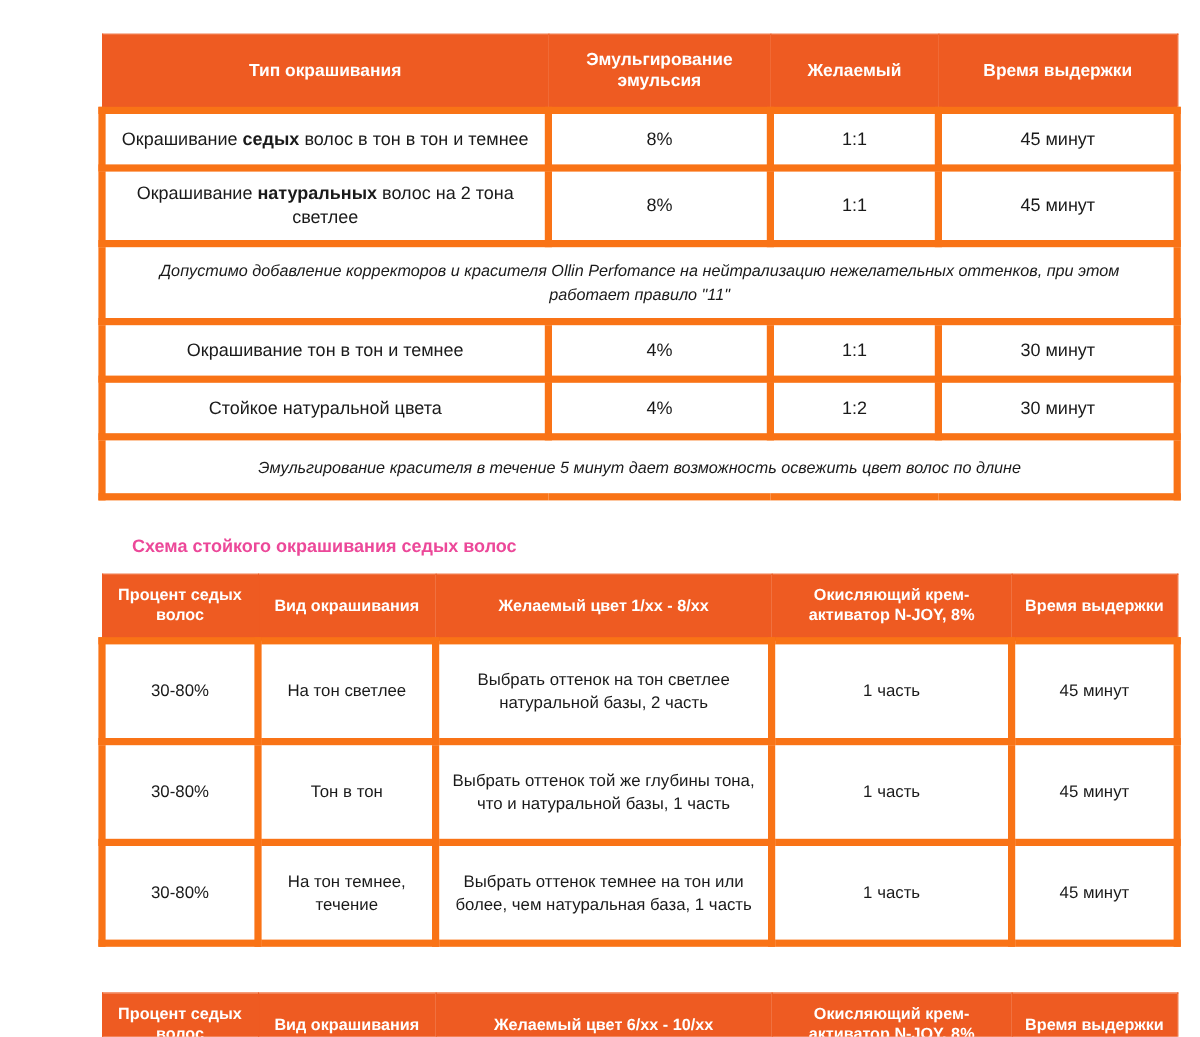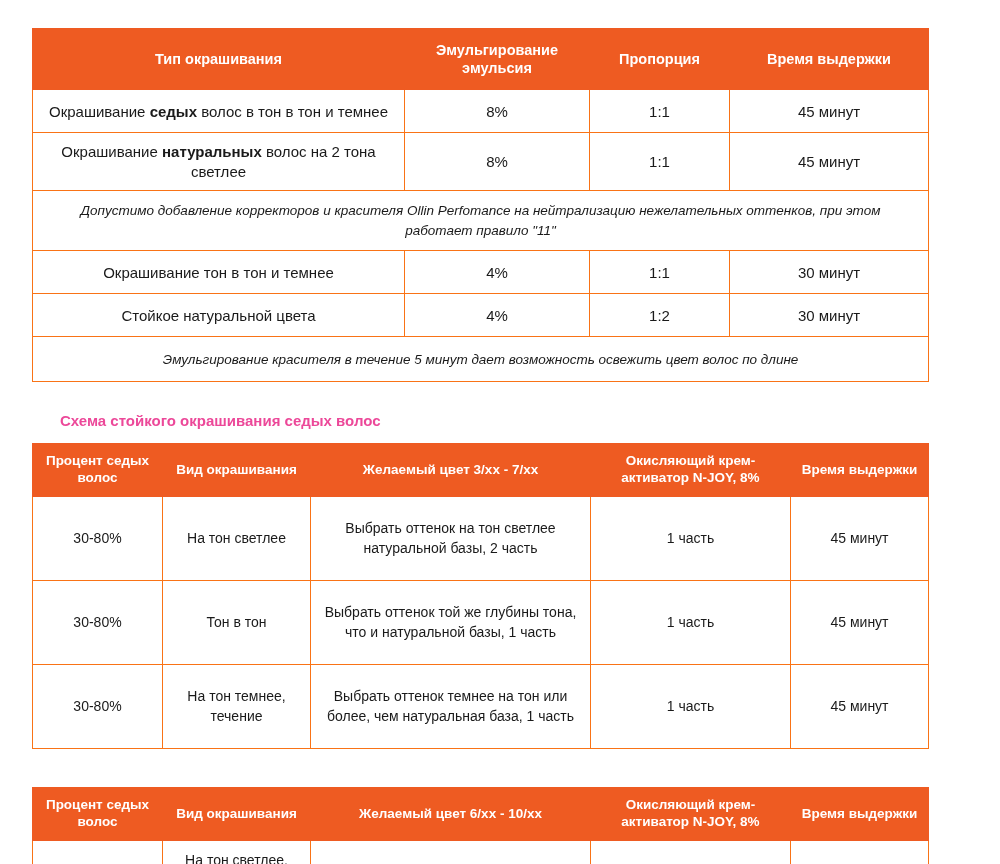--- a/index.html
+++ b/index.html
@@ -12,29 +12,29 @@
     background: #ffffff;
     font-family: "Liberation Sans", sans-serif;
     color: #1a1a1a;
     overflow: hidden;
   }
   .page {
     position: relative;
     width: 924px;
     height: 864px;
     box-sizing: border-box;
-    padding: 28px 52px 0 32px;
+    padding: 28px 52px 0 82px;
   }
   table {
     border-collapse: collapse;
     width: 896px;
     table-layout: fixed;
   }
   th, td {
-    border: 1px solid #f97316;
+    border: 6px solid #f97316;
     vertical-align: middle;
     text-align: center;
   }
   
   .t1 th {
     background: #ee5b22;
     color: #ffffff;
     font-size: 14.5px;
     font-weight: bold;
     padding: 12px 6px;
@@ -88,21 +88,21 @@
     <colgroup>
       <col style="width:372px">
       <col style="width:185px">
       <col style="width:140px">
       <col style="width:199px">
     </colgroup>
     <thead>
       <tr>
         <th>Тип окрашивания</th>
         <th>Эмульгирование эмульсия</th>
-        <th>Пропорция</th>
+        <th>Желаемый</th>
         <th>Время выдержки</th>
       </tr>
     </thead>
     <tbody>
       <tr>
         <td>Окрашивание <b>седых</b> волос в тон в тон и темнее</td>
         <td>8%</td>
         <td>1:1</td>
         <td>45 минут</td>
       </tr>
@@ -140,21 +140,21 @@
       <col style="width:130px">
       <col style="width:148px">
       <col style="width:280px">
       <col style="width:200px">
       <col style="width:138px">
     </colgroup>
     <thead>
       <tr>
         <th>Процент седых волос</th>
         <th>Вид окрашивания</th>
-        <th>Желаемый цвет 3/хх - 7/хх</th>
+        <th>Желаемый цвет 1/хх - 8/хх</th>
         <th>Окисляющий крем-активатор N-JOY, 8%</th>
         <th>Время выдержки</th>
       </tr>
     </thead>
     <tbody>
       <tr>
         <td>30-80%</td>
         <td>На тон светлее</td>
         <td>Выбрать оттенок на тон светлее натуральной базы, 2 часть</td>
         <td>1 часть</td>

